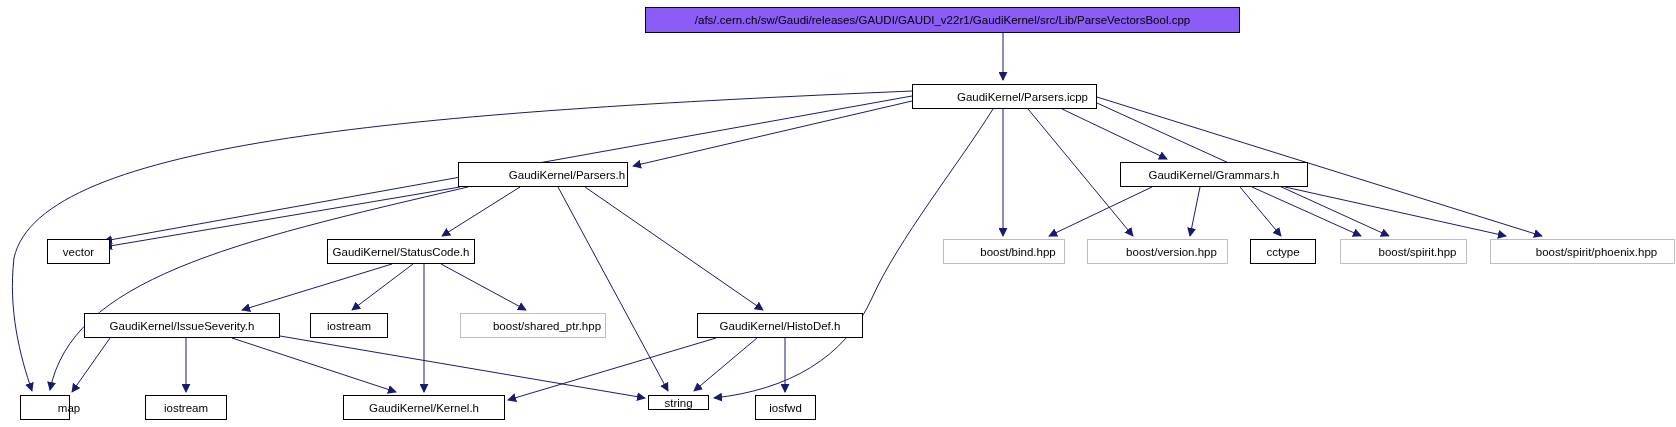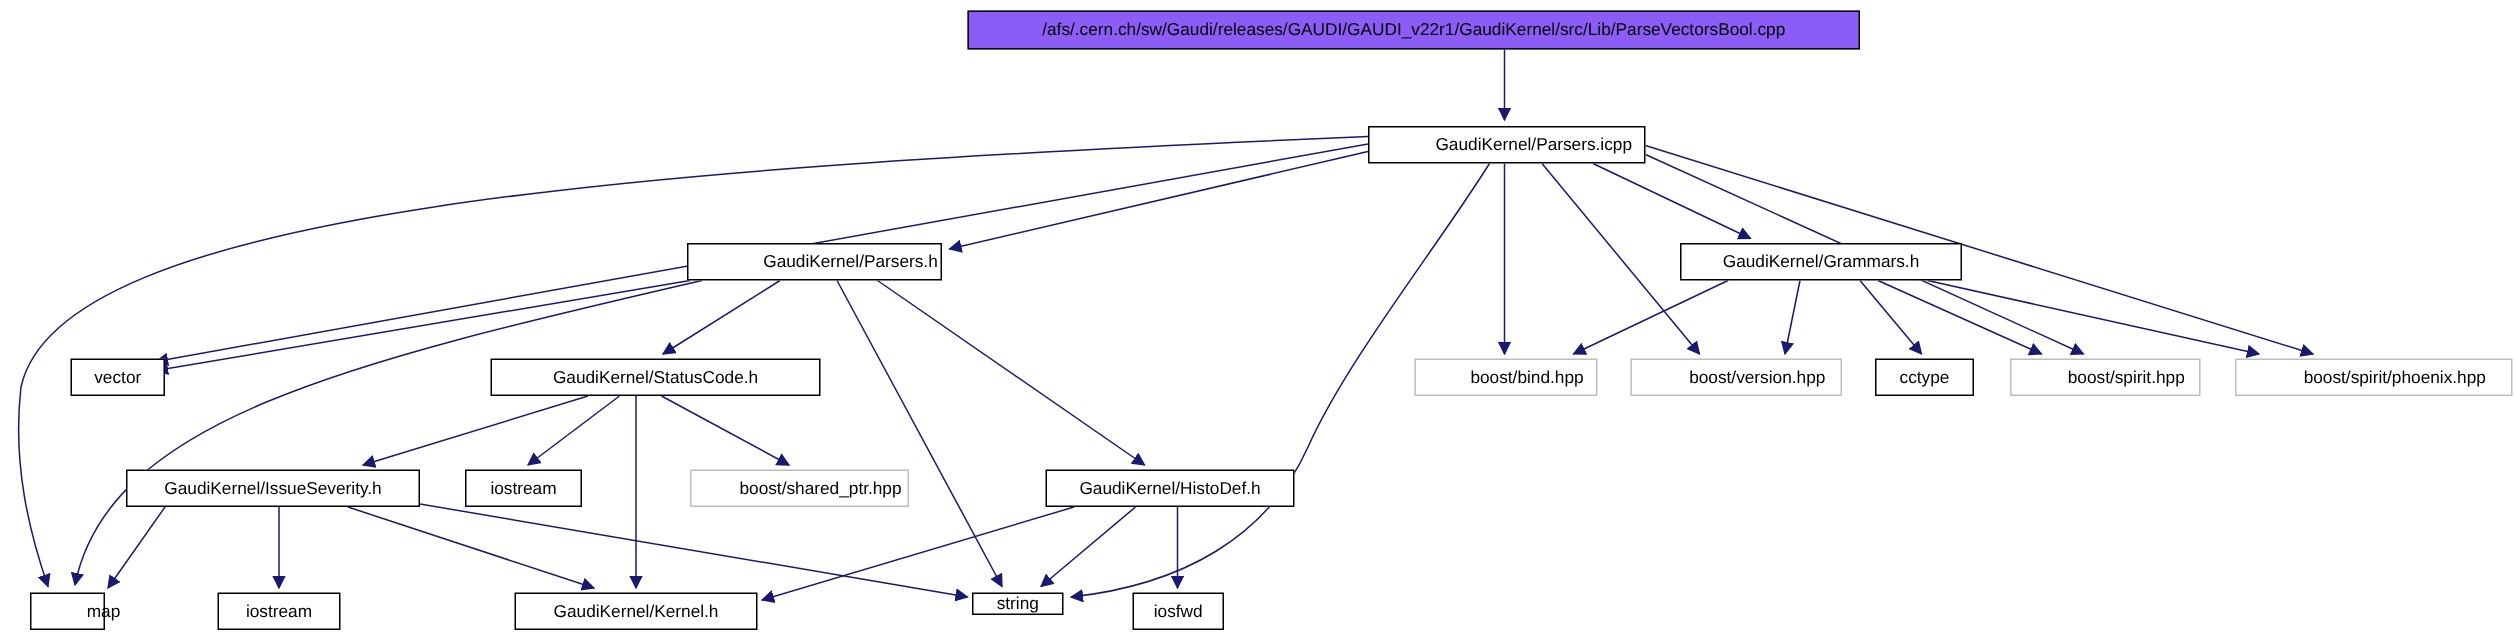--- a/index.html
+++ b/index.html
@@ -56,21 +56,21 @@
         <path d="M785,338 L785,392" class="edge" stroke="#191970" marker-end="url(#arrow)"></path>
         <path d="M716,338 L508,400" class="edge" stroke="#191970" marker-end="url(#arrow)"></path>
       </g>
   </svg>
   <div id="node-layer">
       <div class="node root" style="left: 645px; top: 7px; width: 595px; height: 26px;">/afs/.cern.ch/sw/Gaudi/releases/GAUDI/GAUDI_v22r1/GaudiKernel/src/Lib/ParseVectorsBool.cpp</div>
       <div class="node " style="left: 912px; top: 84px; width: 185px; height: 25px; padding-left: 36px;">GaudiKernel/Parsers.icpp</div>
       <div class="node " style="left: 458px; top: 162px; width: 170px; height: 25px; padding-left: 48px;">GaudiKernel/Parsers.h</div>
       <div class="node " style="left: 1120px; top: 162px; width: 188px; height: 25px;">GaudiKernel/Grammars.h</div>
       <div class="node " style="left: 33px; top: 239px; width: 63px; height: 25px; margin-left: 14px;">vector</div>
-      <div class="node " style="left: 327px; top: 239px; width: 220px; height: 25px;">GaudiKernel/StatusCode.h</div>
+      <div class="node " style="left: 327px; top: 239px; width: 148px; height: 25px;">GaudiKernel/StatusCode.h</div>
       <div class="node external" style="left: 943px; top: 239px; width: 122px; height: 25px;">boost/bind.hpp</div>
       <div class="node external" style="left: 1087px; top: 239px; width: 141px; height: 25px;">boost/version.hpp</div>
       <div class="node " style="left: 1250px; top: 239px; width: 66px; height: 25px;">cctype</div>
       <div class="node external" style="left: 1340px; top: 239px; width: 127px; height: 25px;">boost/spirit.hpp</div>
       <div class="node external" style="left: 1490px; top: 239px; width: 185px; height: 25px;">boost/spirit/phoenix.hpp</div>
       <div class="node " style="left: 84px; top: 313px; width: 196px; height: 25px;">GaudiKernel/IssueSeverity.h</div>
       <div class="node " style="left: 310px; top: 313px; width: 78px; height: 25px;">iostream</div>
       <div class="node external" style="left: 460px; top: 313px; width: 146px; height: 25px;">boost/shared_ptr.hpp</div>
       <div class="node " style="left: 697px; top: 313px; width: 166px; height: 25px;">GaudiKernel/HistoDef.h</div>
       <div class="node " style="left: 20px; top: 395px; width: 38px; height: 25px; padding-left: 48px;">map</div>

